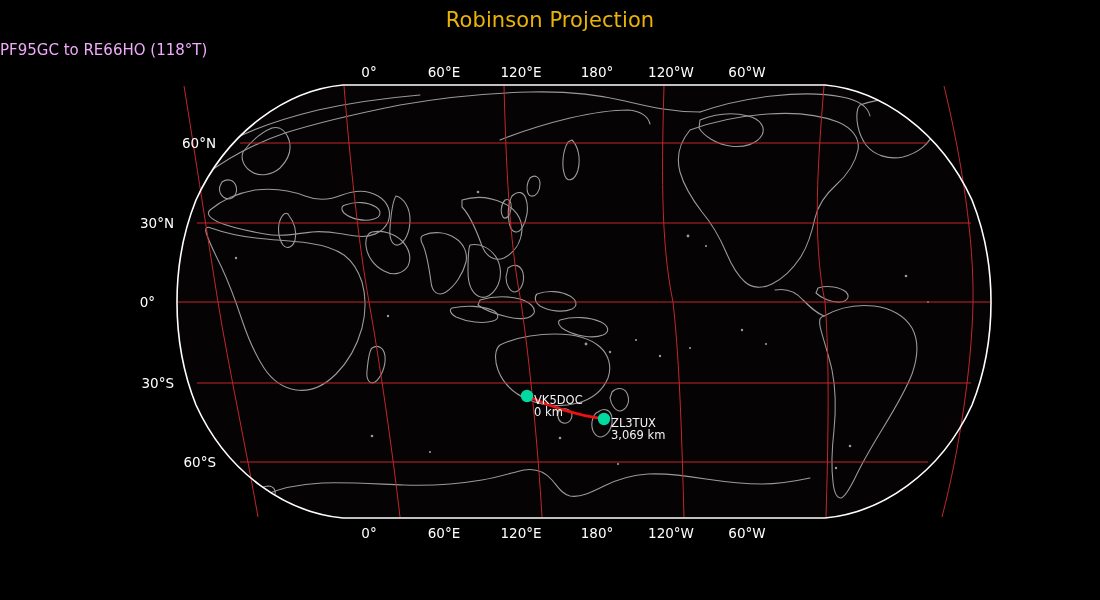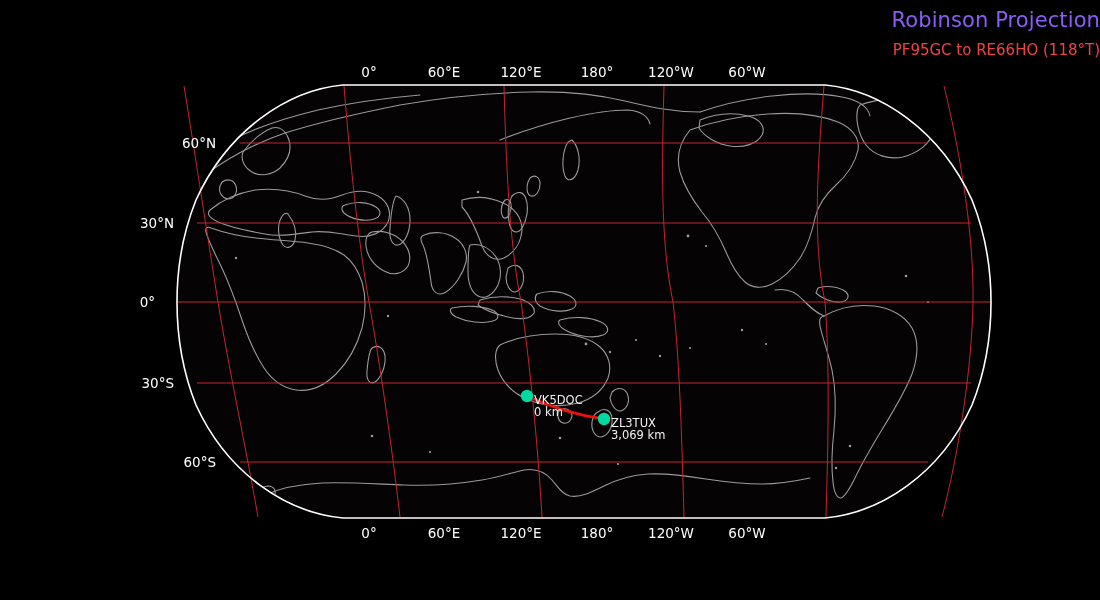--- a/index.html
+++ b/index.html
@@ -17,32 +17,32 @@
     position: relative;
     width: 1100px;
     height: 600px;
     background: #000000;
   }
   #map-title {
     position: absolute;
     left: 0;
     top: 8px;
     width: 1100px;
-    text-align: right;
-    color: #8b5cf6;
+    text-align: center;
+    color: #eab308;
     font-size: 21px;
     letter-spacing: 0.1px;
   }
   #map-subtitle {
     position: absolute;
     left: 0;
     top: 41px;
     width: 1100px;
-    text-align: right;
-    color: #ef4444;
+    text-align: left;
+    color: #f0abfc;
     font-size: 15px;
   }
   svg#map-canvas {
     position: absolute;
     left: 0;
     top: 0;
   }
   .tick-label {
     fill: #ffffff;
     font-family: "DejaVu Sans", sans-serif;

